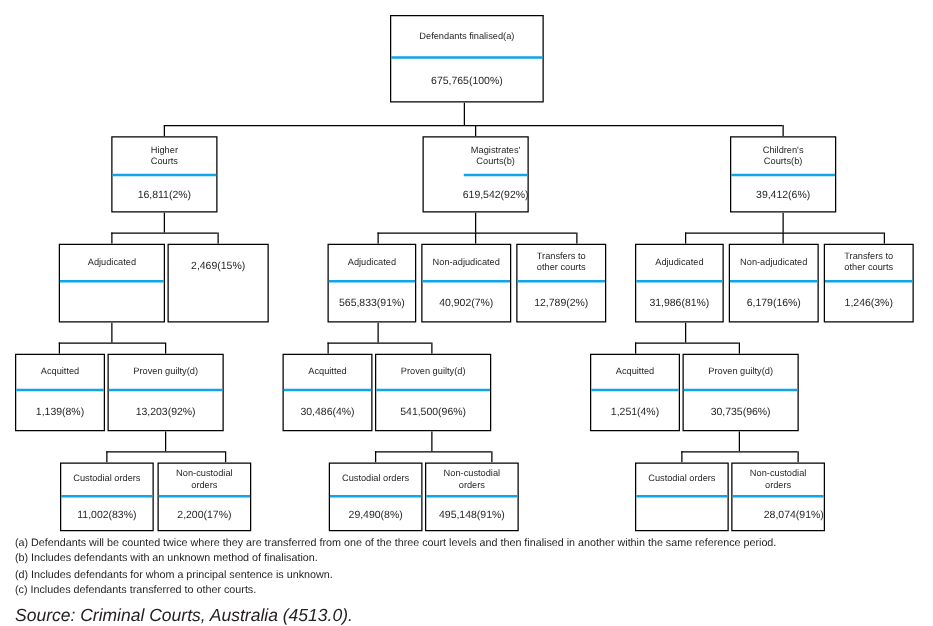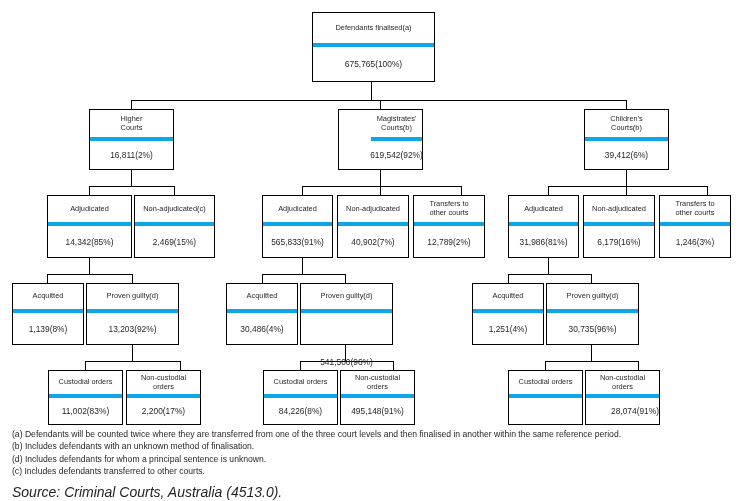--- a/index.html
+++ b/index.html
@@ -24,21 +24,21 @@
   }
   .node {
     position: absolute;
     box-sizing: border-box;
     border: 1px solid #000000;
     background: #ffffff;
     z-index: 2;
   }
   .node-title {
     box-sizing: border-box;
-    border-bottom: 4px solid #0ea5e9;
+    border-bottom: 2px solid #0ea5e9;
     display: flex;
     align-items: center;
     justify-content: center;
     text-align: center;
     line-height: 1.15;
     padding: 2px 2px;
     font-size: 7.4px;
     color: #231f20;
   }
   .node-body {
@@ -173,28 +173,23 @@
     <div class="node-title" style="height:31px; white-space:pre-line;">Children's
 Courts(b)</div>
     <div class="node-body" style="height:29px;">
       <span class="node-value">39,412</span>
       <span class="node-pct">(6%)</span>
     </div>
   </div>
 
   <div class="node" style="left:47px; top:195px; width:85px; height:63px;">
     <div class="node-title" style="height:30px; white-space:pre-line;">Adjudicated</div>
-    <div class="node-body" style="height:32px;">
-      <span class="node-value">14,342</span>
-      <span class="node-pct">(85%)</span>
-    </div>
   </div>
 
   <div class="node" style="left:134px; top:195px; width:81px; height:63px;">
-    <div class="node-title" style="height:30px; white-space:pre-line;">Non-adjudicated(c)</div>
     <div class="node-body" style="height:32px;">
       <span class="node-value">2,469</span>
       <span class="node-pct">(15%)</span>
     </div>
   </div>
 
   <div class="node" style="left:262px; top:195px; width:71px; height:63px;">
     <div class="node-title" style="height:30px; white-space:pre-line;">Adjudicated</div>
     <div class="node-body" style="height:32px;">
       <span class="node-value">565,833</span>
@@ -263,21 +258,21 @@
   <div class="node" style="left:226px; top:283px; width:72px; height:62px;">
     <div class="node-title" style="height:29px; white-space:pre-line;">Acquitted</div>
     <div class="node-body" style="height:32px;">
       <span class="node-value">30,486</span>
       <span class="node-pct">(4%)</span>
     </div>
   </div>
 
   <div class="node" style="left:300px; top:283px; width:93px; height:62px;">
     <div class="node-title" style="height:29px; white-space:pre-line;">Proven guilty(d)</div>
-    <div class="node-body" style="height:32px;margin-top:33px;">
+    <div class="node-body" style="height:32px;">
       <span class="node-value">541,500</span>
       <span class="node-pct">(96%)</span>
     </div>
   </div>
 
   <div class="node" style="left:472px; top:283px; width:72px; height:62px;">
     <div class="node-title" style="height:29px; white-space:pre-line;">Acquitted</div>
     <div class="node-body" style="height:32px;">
       <span class="node-value">1,251</span>
       <span class="node-pct">(4%)</span>
@@ -305,21 +300,21 @@
 orders</div>
     <div class="node-body" style="height:26px;">
       <span class="node-value">2,200</span>
       <span class="node-pct">(17%)</span>
     </div>
   </div>
 
   <div class="node" style="left:263px; top:370px; width:75px; height:55px;">
     <div class="node-title" style="height:27px; white-space:pre-line;">Custodial orders</div>
     <div class="node-body" style="height:26px;">
-      <span class="node-value">84,226</span>
+      <span class="node-value">29,490</span>
       <span class="node-pct">(8%)</span>
     </div>
   </div>
 
   <div class="node" style="left:340px; top:370px; width:75px; height:55px;">
     <div class="node-title" style="height:27px; white-space:pre-line;">Non-custodial
 orders</div>
     <div class="node-body" style="height:26px;">
       <span class="node-value">495,148</span>
       <span class="node-pct">(91%)</span>

